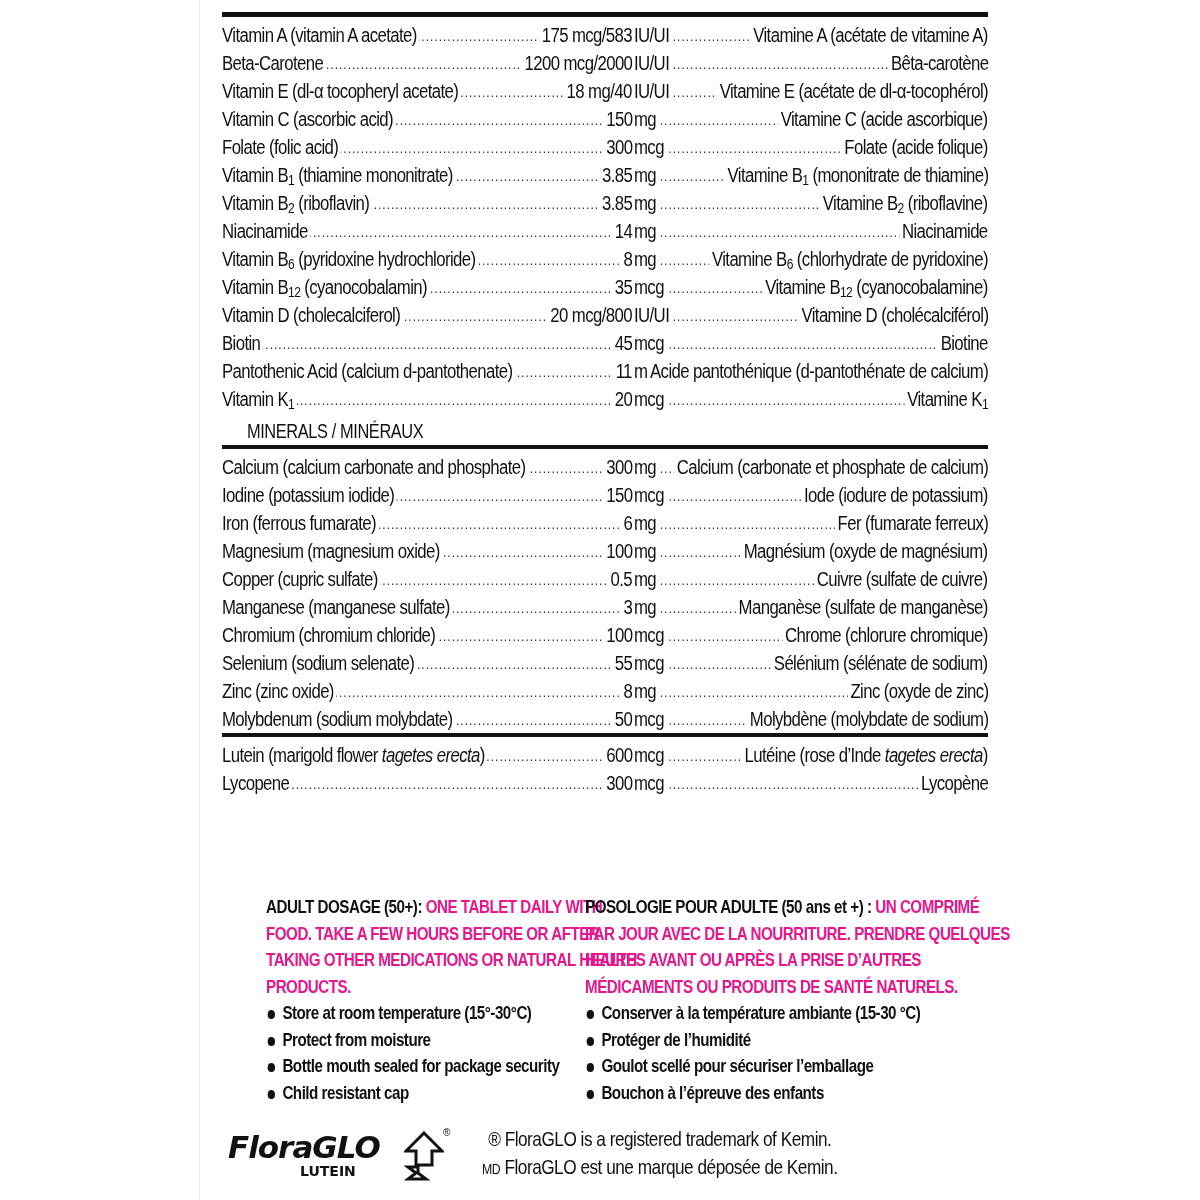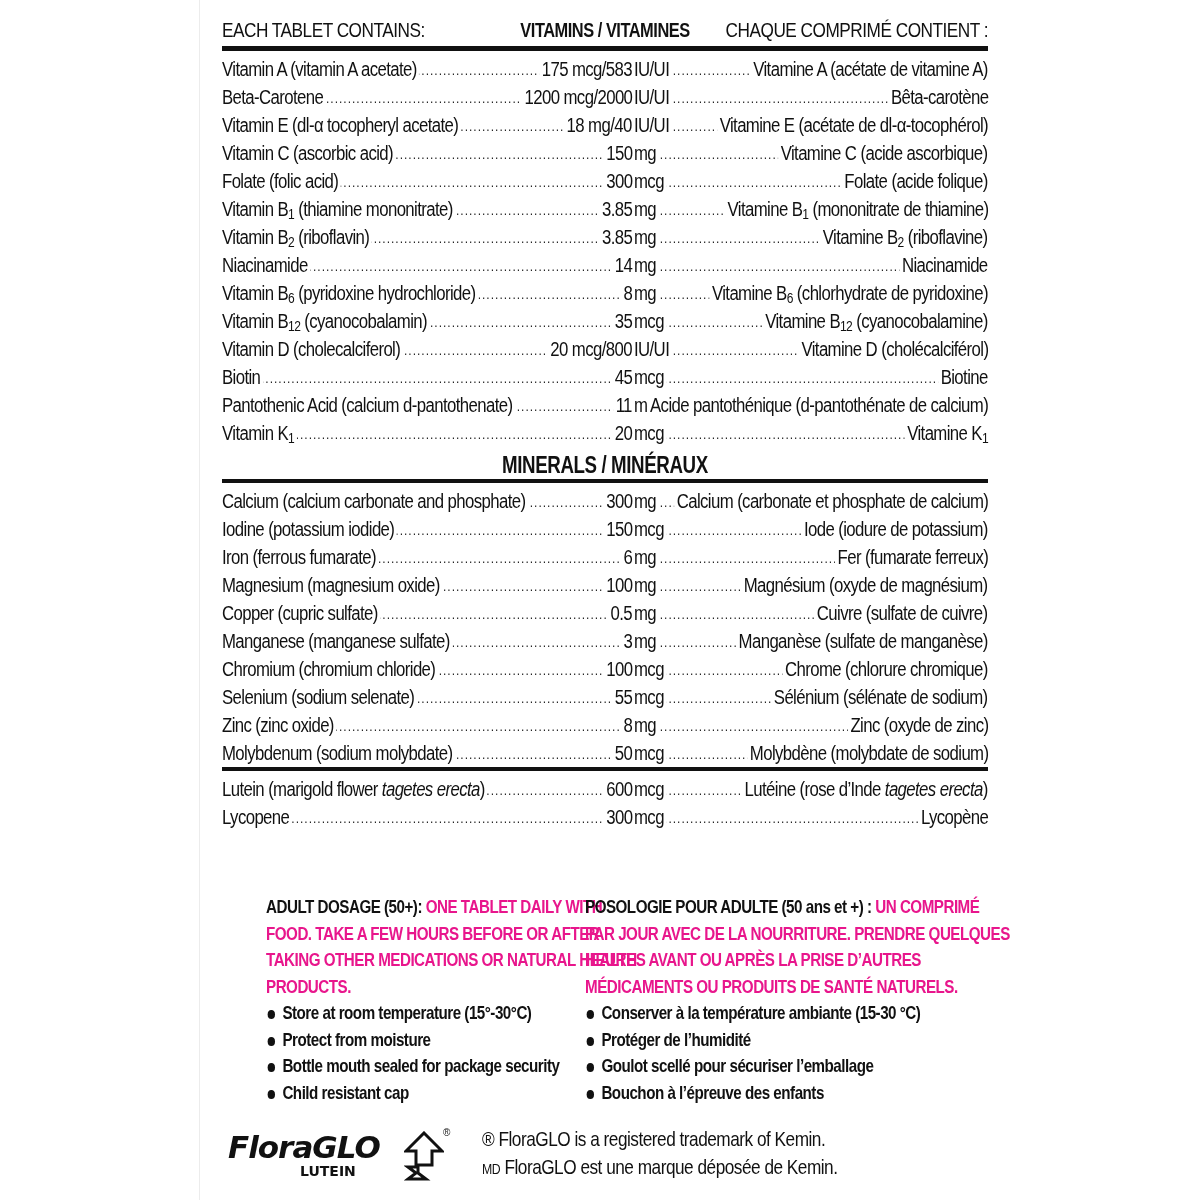--- a/index.html
+++ b/index.html
@@ -9,21 +9,21 @@
   }
   .edge-line { position: absolute; left: 199px; top: 0; width: 1px; height: 1200px; background: #ececec; }
   .label { position: absolute; left: 222px; top: 12px; width: 766px; }
   .hdr-row { position: relative; height: 34px; }
   .hdr-row .l, .hdr-row .c, .hdr-row .r { position: absolute; top: 6px; font-size: 21px; white-space: nowrap; letter-spacing: -0.6px; }
   .hdr-row .l { left: 0; transform: scaleX(0.82); transform-origin: left; }
   .hdr-row .c { left: 50%; transform: translateX(-50%) scaleX(0.78); font-weight: bold; }
   .hdr-row .r { right: 0; transform: scaleX(0.82); transform-origin: right; }
   .rule { height: 5px; background: #111; margin: 0 0 4px 0; }
   .rule.thin { height: 4px; }
-  .section-title { text-align: center; font-weight: bold; font-size: 24px; height: 32px; line-height: 36px; letter-spacing: -0.5px; }
+  .section-title { text-align: left; font-weight: normal; font-size: 21px; height: 32px; line-height: 36px; letter-spacing: -0.5px; }
   .section-title span { display: inline-block; transform: scaleX(0.78); }
   .row { position: relative; height: 28px; font-size: 19.5px; line-height: 28px; white-space: nowrap; }
   .row .en, .row .fr, .row .amt, .row .unit { position: absolute; top: 0; background: #fff; letter-spacing: -0.7px; }
   .row .leader { position: absolute; top: 0; left: 0; right: 0; overflow: hidden; color: #222; letter-spacing: 1px; font-size: 12px; line-height: 33px; }
   .row .en { left: 0; padding-right: 3px; transform: scaleX(0.86); transform-origin: left; }
   .row .amt { right: 356px; padding-left: 3px; text-align: right; transform: scaleX(0.86); transform-origin: right; }
   .row .unit { left: 412px; padding-right: 3px; transform: scaleX(0.86); transform-origin: left; }
   .row .fr { right: 0; padding-left: 3px; transform: scaleX(0.86); transform-origin: right; }
   .row .en i, .row .fr i { font-style: italic; }
   sub.s { font-size: 14px; vertical-align: -3px; }
@@ -36,35 +36,30 @@
   .pink { color: #e8168c; }
   .dcol ul { list-style: none; margin: 0; padding: 0; }
   .dcol li { position: relative; padding-left: 20px; }
   .dcol li::before { content: ""; position: absolute; left: 2px; top: 10px; width: 9px; height: 9px; border-radius: 50%; background: #111; }
   .footer { position: absolute; top: 1125px; left: 222px; width: 766px; height: 65px; }
   .logo { position: absolute; left: 6px; top: 4px; width: 230px; height: 60px; }
   .logo .brand { position: absolute; left: 0; top: 0; font-weight: bold; font-style: italic; font-size: 31px; letter-spacing: -1px; font-family: "DejaVu Sans", sans-serif; }
   .logo .sub { position: absolute; left: 72px; top: 34px; font-weight: bold; font-size: 14px; font-family: "DejaVu Sans", sans-serif; }
   .logo svg { position: absolute; left: 176px; top: 2px; }
   .logo .reg { position: absolute; left: 215px; top: -2px; font-size: 10px; }
-  .tm { position: absolute; left: 260px; top: 0; font-size: 21px; line-height: 28px; letter-spacing: -0.6px; }
+  .tm { position: absolute; left: 260px; top: 0; font-size: 21px; line-height: 28px; letter-spacing: -0.6px; text-align: center; }
   .tm .inner { transform: scaleX(0.82); transform-origin: left; white-space: nowrap; }
   .tm .md { font-size: 15px; }
 </style>
 </head>
 <body>
 
 <div class="edge-line"></div>
 
 <div class="label">
-  <div class="hdr-row">
-    <span class="l">EACH TABLET CONTAINS:</span>
-    <span class="c">VITAMINS / VITAMINES</span>
-    <span class="r">CHAQUE COMPRIMÉ CONTIENT :</span>
-  </div>
   <div class="rule"></div>
   <div id="vitamins">
       <div class="row">
         <span class="leader">................................................................................................................................................................................................................................................................................................................................................................................................................</span>
         <span class="en">Vitamin A (vitamin A acetate)</span>
         <span class="amt">175 mcg/583</span>
         <span class="unit">IU/UI</span>
         <span class="fr">Vitamine A (acétate de vitamine A)</span>
       </div>
       <div class="row">

